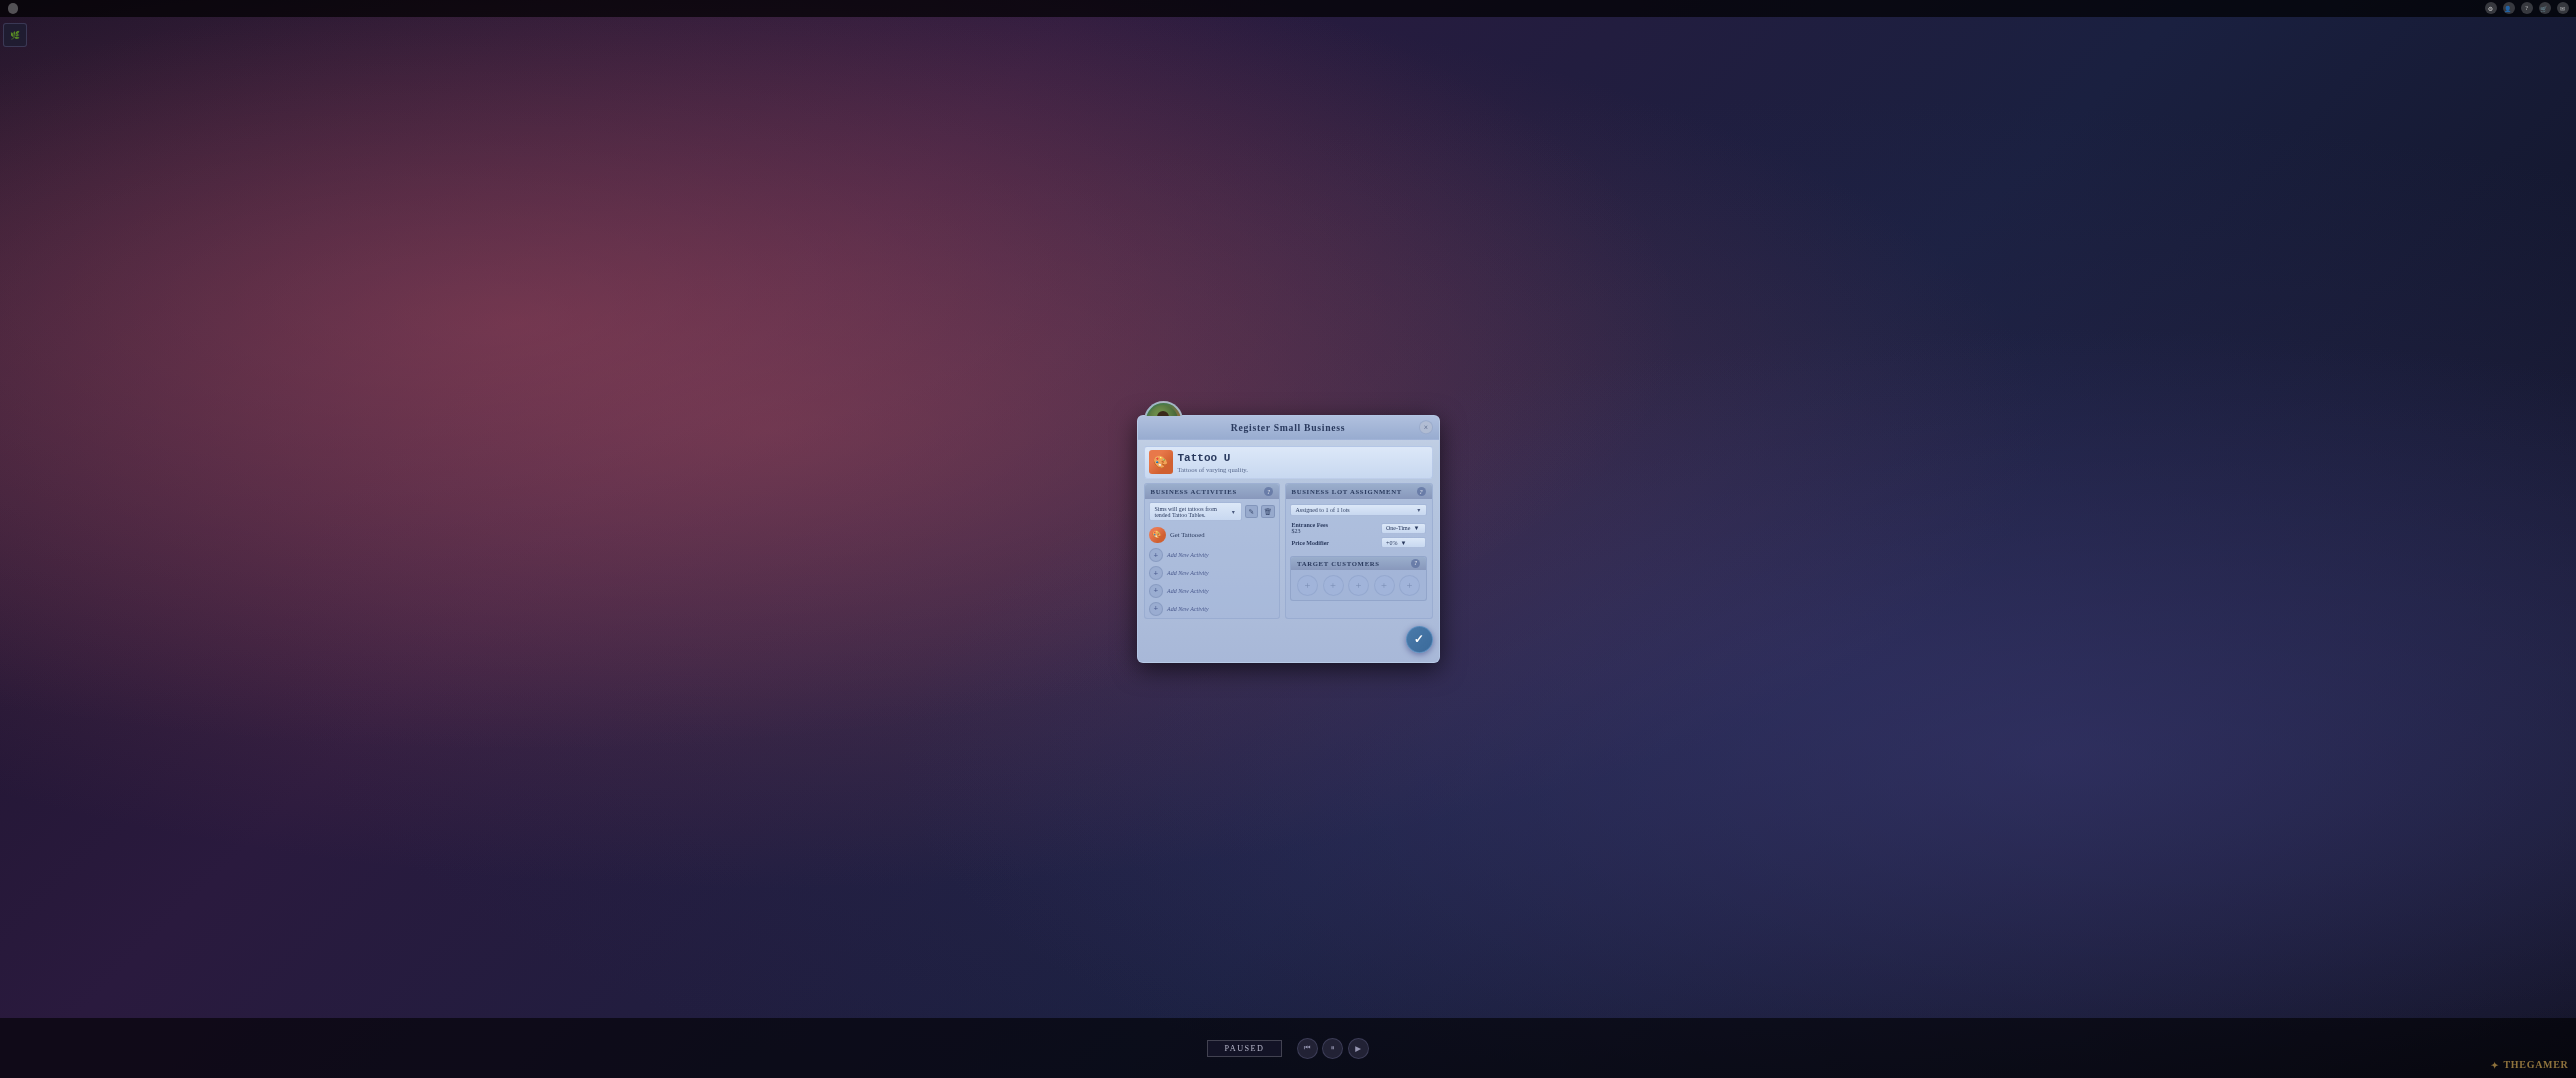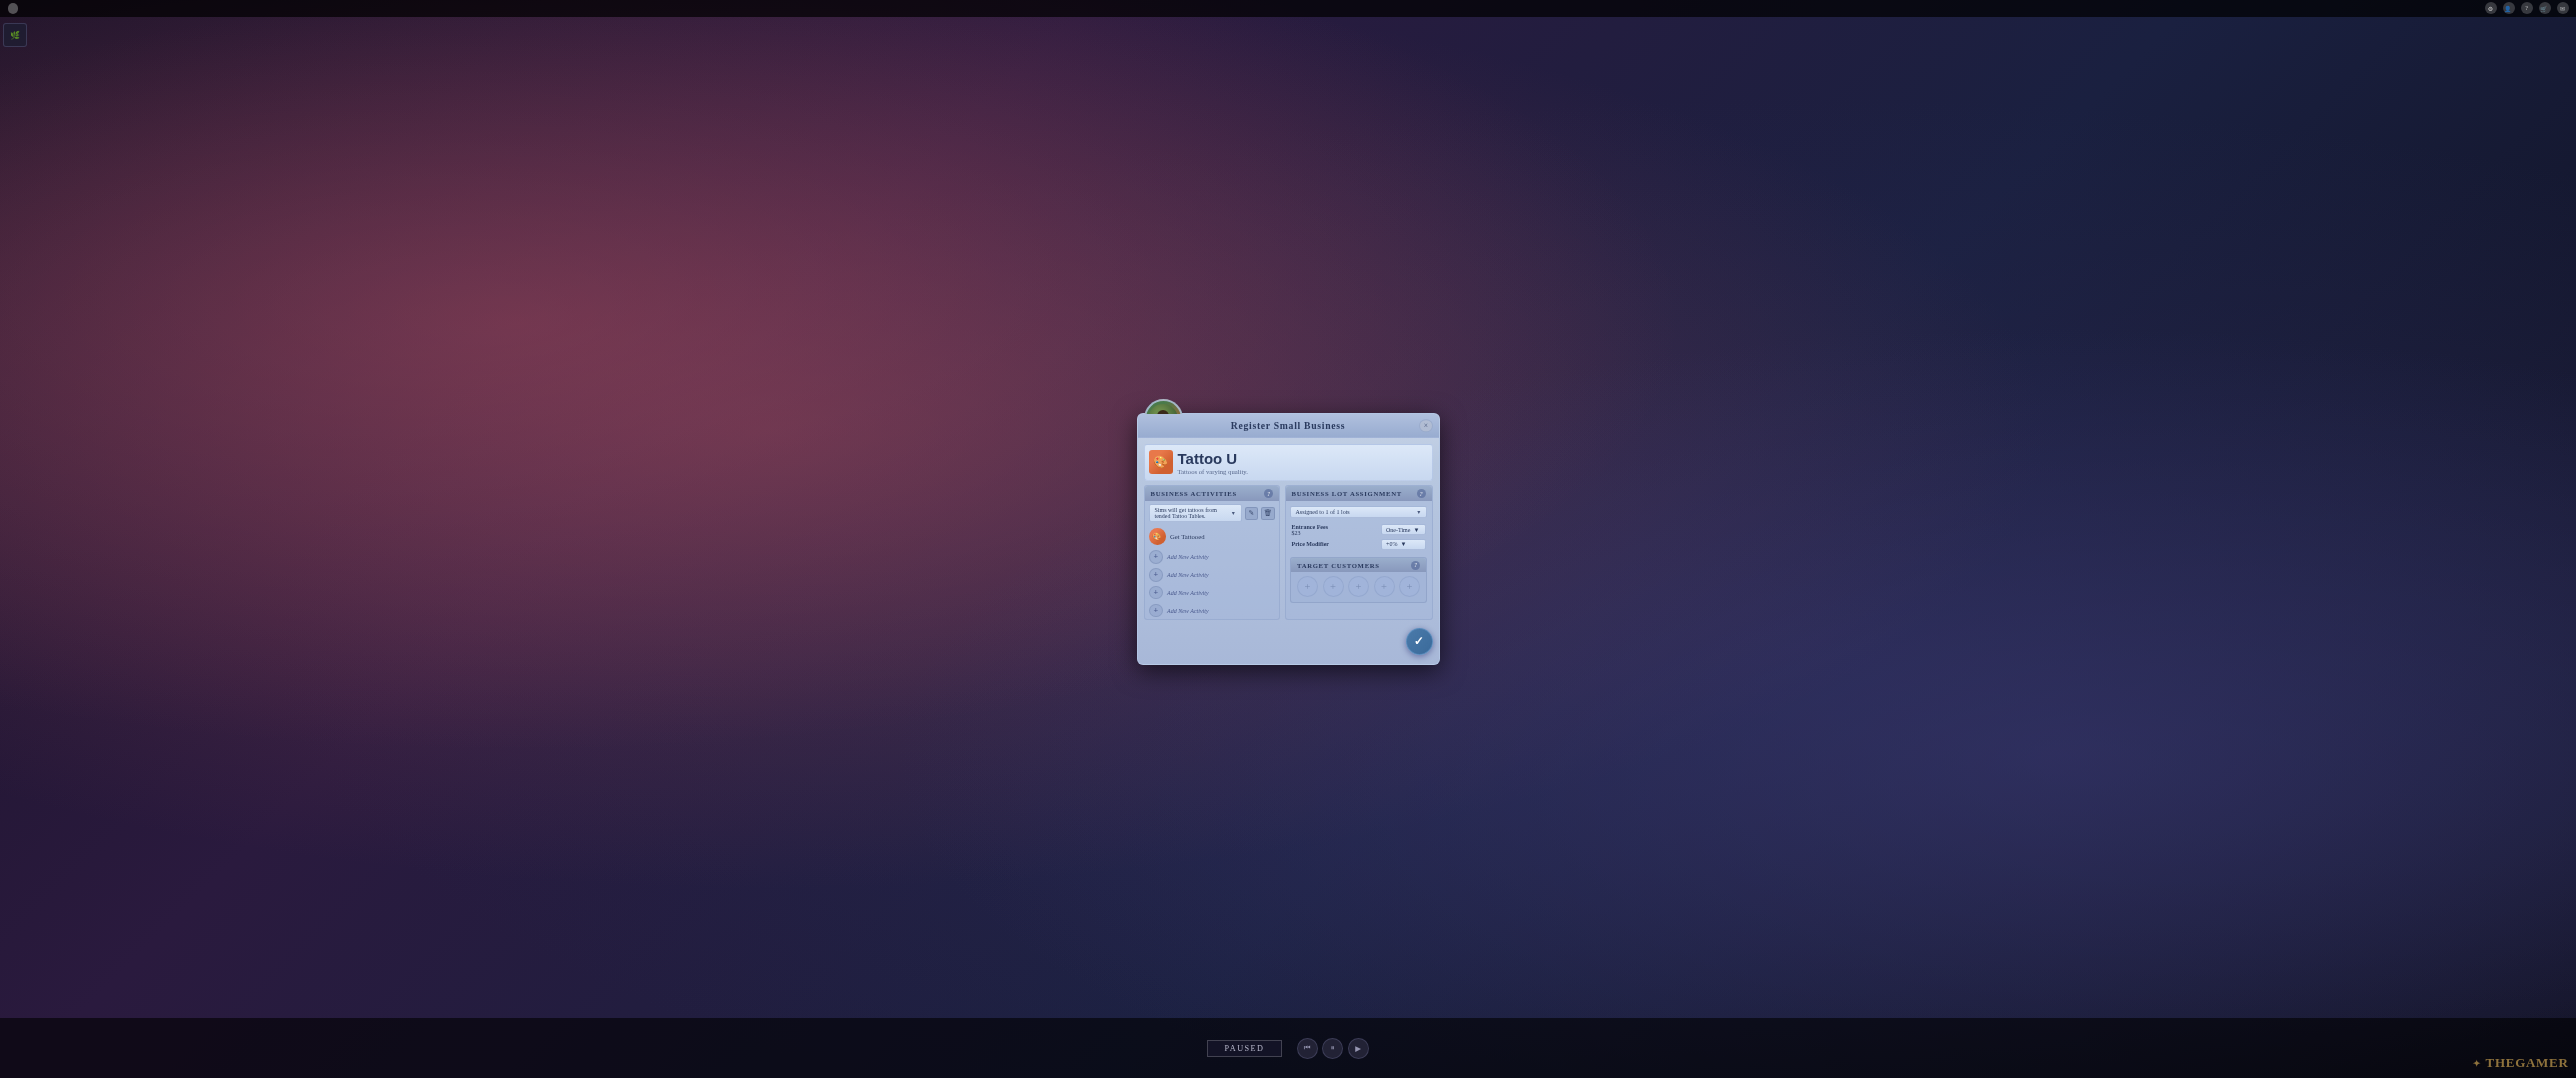--- a/index.html
+++ b/index.html
@@ -276,24 +276,24 @@
       height: 24px;
       background: linear-gradient(135deg, #e8784a 30%, #d06030 70%);
       border-radius: 3px;
       display: flex;
       align-items: center;
       justify-content: center;
       font-size: 12px;
     }
 
     .business-name {
-      font-size: 15px;
+      font-size: 11px;
       font-weight: bold;
       color: #2a3a5e;
-      font-family: Liberation Sans, sans-serif;
+      font-family: Liberation Mono, monospace;
     }
 
     .business-desc {
       font-size: 6.7px;
       color: #5a6a8e;
       margin-top: 1.5px;
     }
 
     
     .panels-row {
@@ -568,21 +568,21 @@
       gap: 4.5px;
       z-index: 150;
     }
 
     .watermark-logo {
       font-size: 10.5px;
       color: rgba(200,160,80,0.7);
     }
 
     .watermark-text {
-      font-size: 13px;
+      font-size: 10px;
       color: rgba(200,160,80,0.7);
       font-weight: bold;
       letter-spacing: 0.7px;
     }
   </style>
 </head>
 <body>
 
 <div class="game-bg"></div>
 

